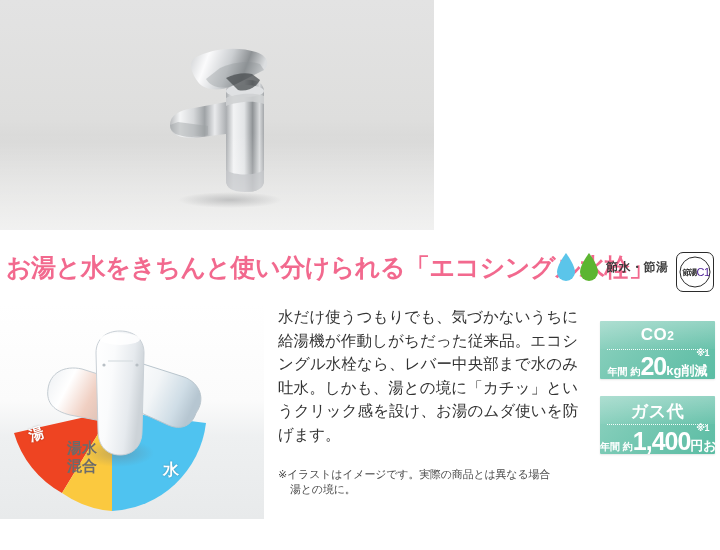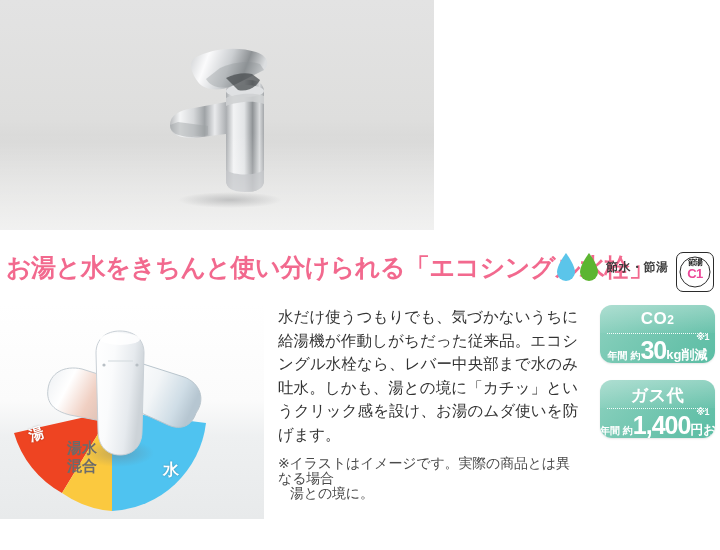--- a/index.html
+++ b/index.html
@@ -97,36 +97,36 @@
     position: absolute;
     left: 50%;
     top: 50%;
     transform: translate(-50%, -50%);
     width: 31px;
     height: 31px;
     border: 1.5px solid #2b2b2b;
     border-radius: 50%;
     box-sizing: border-box;
     display: flex;
-    flex-direction: column;
+    flex-direction: row;
     align-items: center;
-    justify-content: flex-start;
+    justify-content: flex-end;
   }
   .c1-top {
     font-size: 8px;
     font-weight: bold;
     line-height: 9px;
     color: #1d1d1d;
     letter-spacing: -1px;
   }
   .c1-bottom {
-    font-size: 13px;
-    font-weight: bold;
+    font-size: 11px;
+    font-weight: normal;
     line-height: 13px;
-    color: #ec4899;
+    color: #4c1d95;
     letter-spacing: -0.5px;
   }
 
   
   .illus-frame {
     position: absolute;
     left: 0;
     top: 303px;
     width: 264px;
     height: 216px;
@@ -154,39 +154,40 @@
   }
   .copy p {
     margin: 0;
     font-size: 15.5px;
     line-height: 23.5px;
     color: #333333;
     letter-spacing: -0.2px;
     text-align: justify;
   }
   .note {
-    margin-top: 10px;
-    font-size: 14px;
+    margin-top: 21px;
+    font-size: 11px;
     line-height: 15px;
     color: #4a4a4a;
     letter-spacing: -0.2px;
     text-indent: 0;
   }
   .note .cont { display:block; padding-left: 12px; }
 
   
   .stat-badge {
     position: absolute;
     left: 600px;
     width: 115px;
     height: 58px;
-    border-radius: 12px;
+    border-radius: 1px;
     background: linear-gradient(135deg, #8fd2c0 0%, #79c9b4 38%, #69c2ab 70%, #5bbda4 100%);
     box-shadow: 0 1px 2px rgba(0,0,0,.10);
     overflow: hidden;
+    margin-top: 16px;
   }
   .stat-badge.co2 { top: 305px; }
   .stat-badge.gas { top: 380px; }
   .stat-badge::before {
     content: "";
     position: absolute;
     left: 0; top: 0; right: 0;
     height: 28px;
     background: linear-gradient(180deg, rgba(255,255,255,.28) 0%, rgba(255,255,255,.04) 100%);
   }
@@ -359,21 +360,21 @@
   <div class="note">
     <span>※イラストはイメージです。実際の商品とは異なる場合</span>
     <span class="cont">湯との境に。</span>
   </div>
 </div>
 
 <div class="stat-badge co2">
   <div class="badge-title"><span>CO</span><span class="sub">2</span></div>
   <div class="badge-divider"></div>
   <div class="badge-aster">※1</div>
-  <div class="badge-main"><span class="sm">年間 約</span><span class="big">30</span><span class="md">kg</span><span class="md">削減</span></div>
+  <div class="badge-main"><span class="sm">年間 約</span><span class="big">20</span><span class="md">kg</span><span class="md">削減</span></div>
 </div>
 
 <div class="stat-badge gas">
   <div class="badge-title">ガス代</div>
   <div class="badge-divider"></div>
   <div class="badge-aster">※1</div>
   <div class="badge-main"><span class="sm">年間 約</span><span class="big">1,400</span><span class="md">円</span><span class="md">お得</span></div>
 </div>
 
 </body></html>

